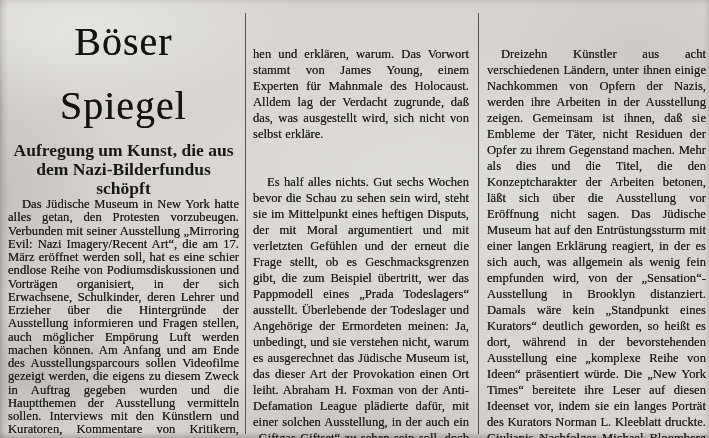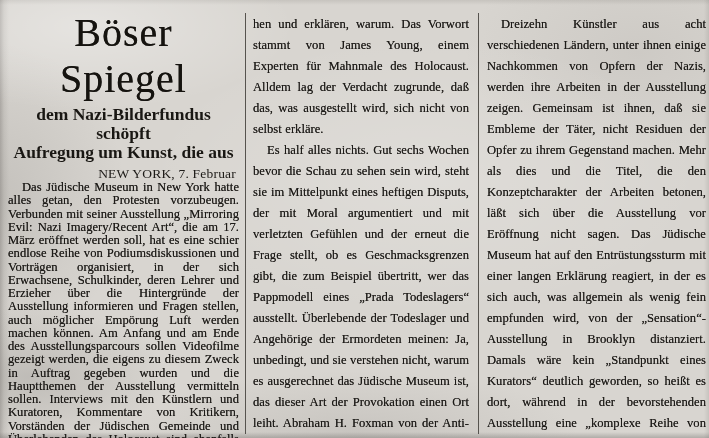--- a/index.html
+++ b/index.html
@@ -38,21 +38,21 @@
     background: #56534e;
   }
   .vrule-1 { left: 245px; }
   .vrule-2 { left: 478px; }
 
   .headline {
     font-size: 40px;
     font-weight: 400;
     letter-spacing: 1px;
     text-align: center;
-    line-height: 46px;
+    line-height: 64px;
     color: #15130f;
     text-shadow: 0 0 0.6px rgba(20,18,15,0.8);
   }
 
   .subhead {
     margin-top: 3px;
     font-size: 17.5px;
     font-weight: 700;
     text-align: center;
     line-height: 19px;
@@ -70,38 +70,37 @@
   }
 
   .bodytext {
     font-size: 12.6px;
     line-height: 13.25px;
     text-align: justify;
     text-shadow: 0 0 0.4px rgba(25,23,20,0.75);
     letter-spacing: 0.02px;
     word-spacing: 0.3px;
   }
-  .col2 .bodytext, .col3 .bodytext { line-height: 21px; }
+  .col2 .bodytext, .col3 .bodytext { line-height: 16px; margin-top: 32px; }
   .indent { text-indent: 14px; }
 </style>
 </head>
 <body>
 
 <div class="page">
 
   <div class="vrule vrule-1"></div>
   <div class="vrule vrule-2"></div>
 
   <section class="col col1">
     <h1 class="headline">Böser Spiegel</h1>
     <h2 class="subhead">
+      <span>Aufregung um Kunst, die aus</span>
       <span>dem Nazi-Bilderfundus schöpft</span>
-      <span>Aufregung um Kunst, die aus</span>
     </h2>
-    <p class="dateline">NEW YORK, 7. Februar</p>
     <p class="bodytext indent">Das Jüdische Museum in New York hatte alles getan, den Protesten vorzubeugen. Verbunden mit seiner Ausstellung „Mirroring Evil: Nazi Imagery/Recent Art“, die am 17. März eröffnet werden soll, hat es eine schier endlose Reihe von Podiumsdiskussionen und Vorträgen organisiert, in der sich Erwachsene, Schulkinder, deren Lehrer und Erzieher über die Hintergründe der Ausstellung informieren und Fragen stellen, auch möglicher Empörung Luft werden machen können. Am Anfang und am Ende des Ausstellungsparcours sollen Videofilme gezeigt werden, die eigens zu diesem Zweck in Auftrag gegeben wurden und die Hauptthemen der Ausstellung vermitteln sollen. Interviews mit den Künstlern und Kuratoren, Kommentare von Kritikern, Vorständen der Jüdischen Gemeinde und Überlebenden des Holocaust sind ebenfalls geführt und gefilmt worden und stehen zur Projektion bereit. Der Katalog enthält Essays unter anderen von jüdischen Historikern, die hinter der Ausstellung ste-</p>
   </section>
 
   <section class="col col2">
     <p class="bodytext">hen und erklären, warum. Das Vorwort stammt von James Young, einem Experten für Mahnmale des Holocaust. Alldem lag der Verdacht zugrunde, daß das, was ausgestellt wird, sich nicht von selbst erkläre.</p>
     <p class="bodytext indent">Es half alles nichts. Gut sechs Wochen bevor die Schau zu sehen sein wird, steht sie im Mittelpunkt eines heftigen Disputs, der mit Moral argumentiert und mit verletzten Gefühlen und der erneut die Frage stellt, ob es Geschmacksgrenzen gibt, die zum Beispiel übertritt, wer das Pappmodell eines „Prada Todeslagers“ ausstellt. Überlebende der Todeslager und Angehörige der Ermordeten meinen: Ja, unbedingt, und sie verstehen nicht, warum es ausgerechnet das Jüdische Museum ist, das dieser Art der Provokation einen Ort leiht. Abraham H. Foxman von der Anti-Defamation League plädierte dafür, mit einer solchen Ausstellung, in der auch ein „Giftgas Giftset“ zu sehen sein soll, doch wenigstens zu warten, bis der letzte Überlebende gestorben sei. Menachem Z. Rosensaft, Gründungspräsident des „International Network of Children of Jewish Holocaust Survivors“, forderte hingegen das Museum rundheraus auf, die Ausstellung aus Respekt vor den Toten und ihren Hinterbliebenen abzusagen. Rosensaft verglich die Ausstellung mit der Schau „Sensation“, die vor zwei Jahren im Brooklyn Museum wegen</p>
   </section>
 
   <section class="col col3">
     <p class="bodytext indent">Dreizehn Künstler aus acht verschiedenen Ländern, unter ihnen einige Nachkommen von Opfern der Nazis, werden ihre Arbeiten in der Ausstellung zeigen. Gemeinsam ist ihnen, daß sie Embleme der Täter, nicht Residuen der Opfer zu ihrem Gegenstand machen. Mehr als dies und die Titel, die den Konzeptcharakter der Arbeiten betonen, läßt sich über die Ausstellung vor Eröffnung nicht sagen. Das Jüdische Museum hat auf den Entrüstungssturm mit einer langen Erklärung reagiert, in der es sich auch, was allgemein als wenig fein empfunden wird, von der „Sensation“-Ausstellung in Brooklyn distanziert. Damals wäre kein „Standpunkt eines Kurators“ deutlich geworden, so heißt es dort, während in der bevorstehenden Ausstellung eine „komplexe Reihe von Ideen“ präsentiert würde. Die „New York Times“ bereitete ihre Leser auf diesen Ideenset vor, indem sie ein langes Porträt des Kurators Norman L. Kleeblatt druckte. Giulianis Nachfolger Michael Bloomberg übrigens hat nicht vor, sich die Ausstellung anzuschauen. Er hält es aber auch nicht für seine Aufgabe, sie zu unter-</p>

